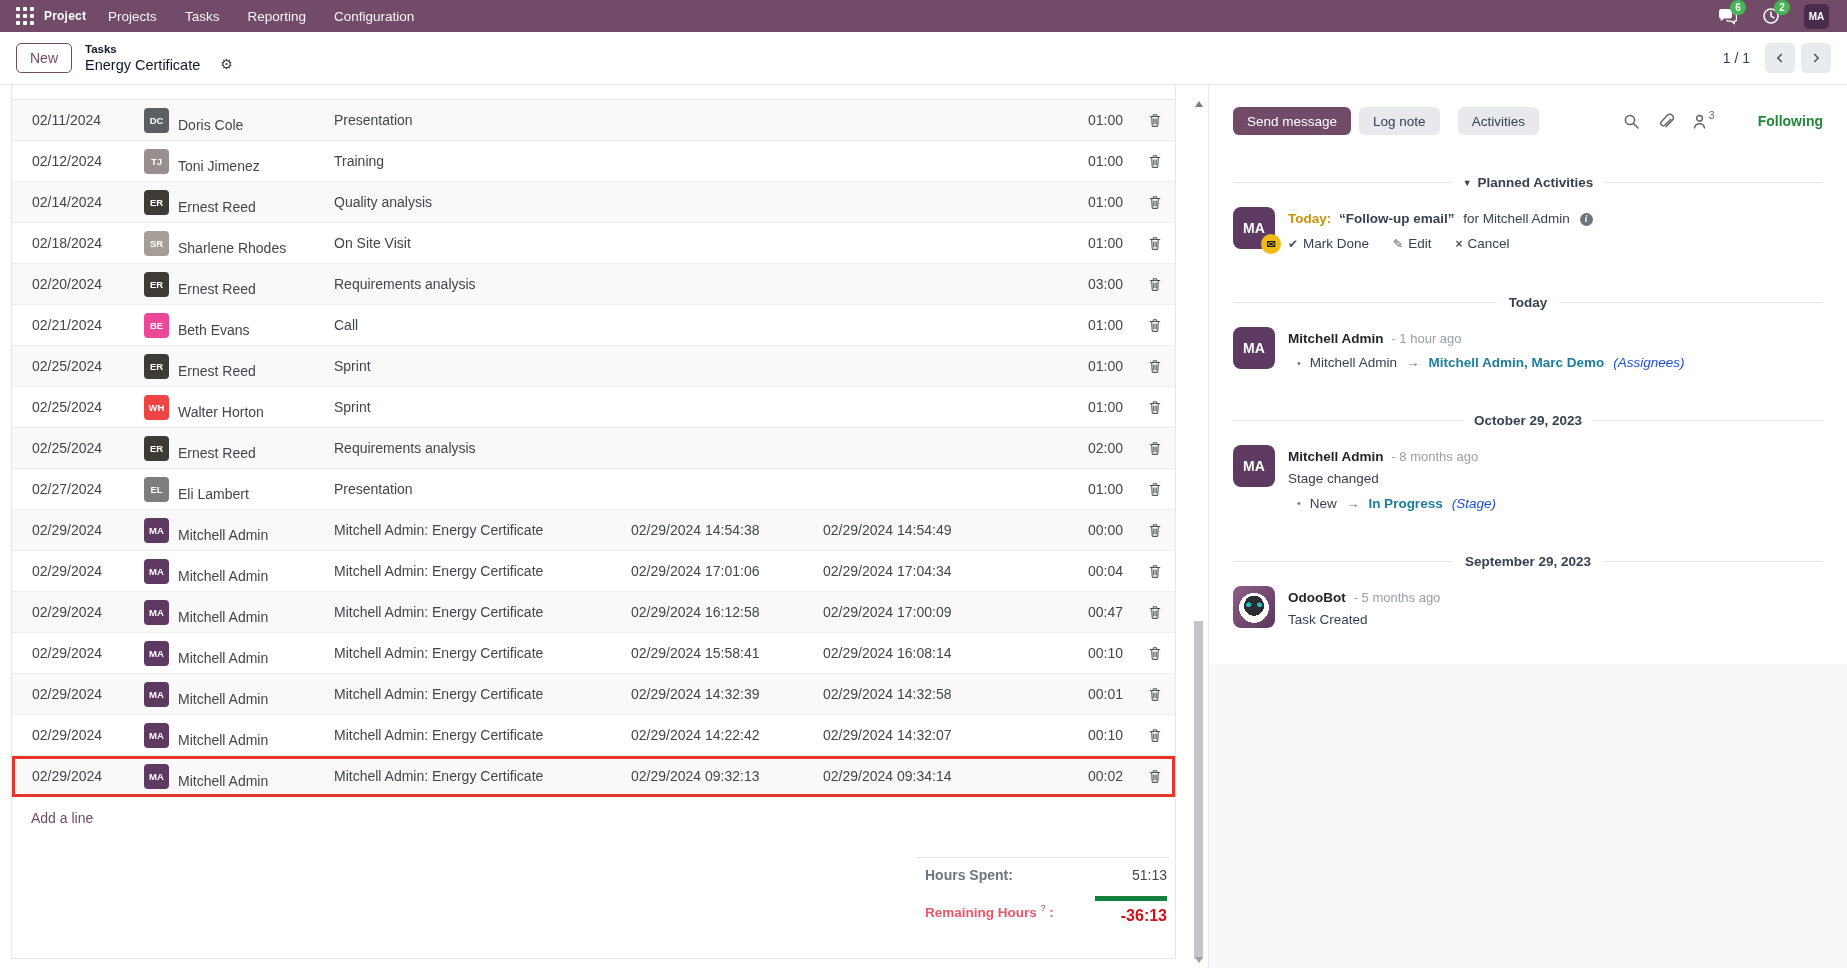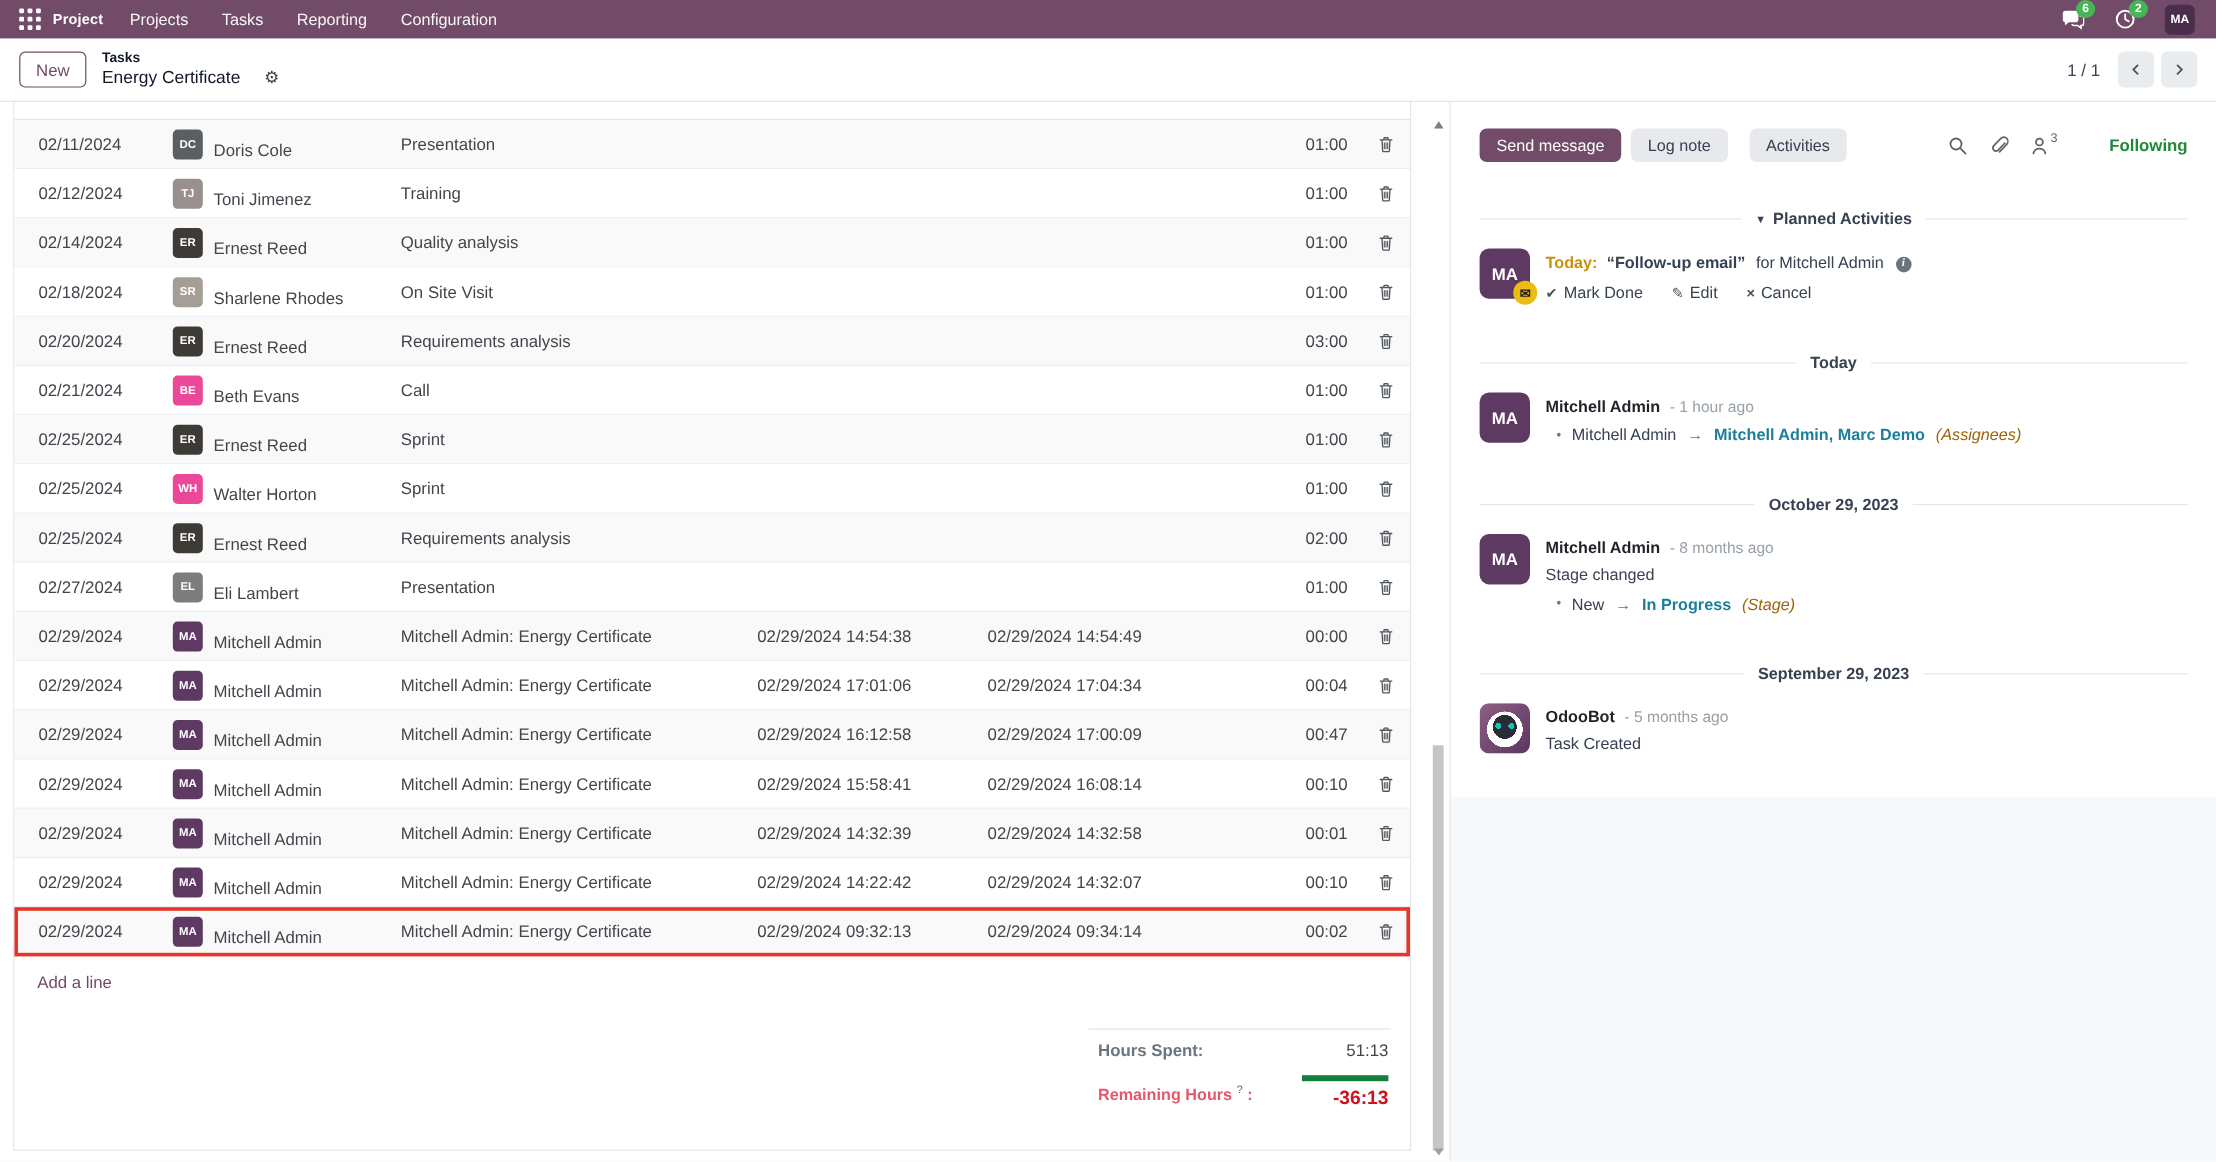--- a/index.html
+++ b/index.html
@@ -52,21 +52,21 @@
   .row-avatar { width:25px; height:25px; border-radius:4px; color:#fff; font-size:9.5px; font-weight:700;
     display:flex; align-items:center; justify-content:center; flex:none; }
   .col-desc { width:297px; }
   .col-start { width:192px; }
   .col-end { width:225px; }
   .col-duration { flex:1; text-align:right; padding-right:12px; }
   .col-trash { width:40px; display:flex; justify-content:center; }
   .trash-btn { background:none; border:none; cursor:pointer; display:flex; padding:2px; }
   .addline-row { padding:13px 19px; }
   .addline { color:#714B67; font-size:14px; cursor:pointer; }
-  .totals { position:absolute; top:772px; right:16px; width:252px; font-size:14px; }
+  .totals { position:absolute; top:772px; right:6px; width:252px; font-size:14px; }
   .totals-line1 { display:flex; justify-content:space-between; align-items:center;
     border-top:1px solid #dfe3e7; padding:9px 2px 5px 8px; }
   .hours-label { color:#6c757d; font-weight:600; }
   .hours-value { color:#41464c; }
   .totals-line2 { display:flex; justify-content:space-between; align-items:flex-start; padding:8px 2px 0 8px; }
   .remaining-label { color:#e4586b; font-weight:700; font-size:13.5px; padding-top:7px; }
   .remaining-label sup { color:#714B67; font-size:9px; font-weight:400; }
   .remaining-value { border-top:5px solid #15803d; padding-top:6px; min-width:72px; text-align:right;
     color:#d0111b; font-weight:700; font-size:16px; }
   
@@ -120,21 +120,21 @@
   .message { display:flex; padding:17px 24px 0 24px; }
   .msg-text { margin-left:13px; padding-top:1px; line-height:1.5; }
   .msg-author { font-weight:700; color:#1f2329; font-size:13.5px; }
   .msg-time { color:#98a0a8; font-size:13px; margin-left:4px; }
   .msg-body { font-size:13.5px; color:#374151; margin-top:2px; }
   .tracking { display:flex; align-items:center; gap:9px; font-size:13.5px; margin-top:4px; padding-left:9px; }
   .trk-bullet { color:#6c757d; font-size:11px; }
   .trk-old { color:#374151; }
   .trk-arrow { color:#6c757d; }
   .trk-new { color:#1d7d9c; font-weight:700; }
-  .trk-field { color:#a16207; font-style:italic; }
+  .trk-field { color:#1d4ed8; font-style:italic; }
   svg { display:block; }
 </style>
 </head>
 <body>
 
 <nav class="topbar">
   <div class="apps-icon">
     <span></span>
       <span></span>
       <span></span>
@@ -337,21 +337,21 @@
           <path d="M2.5 4h11M6 4V2.7c0-.4.3-.7.7-.7h2.6c.4 0 .7.3.7.7V4M4.2 4l.6 10.3c0 .5.4.9.9.9h4.6c.5 0 .9-.4.9-.9L11.8 4" fill="none" stroke="#4f565c" stroke-width="1.25" stroke-linecap="round"></path>
           <path d="M6.4 6.8v5.6M8 6.8v5.6M9.6 6.8v5.6" stroke="#4f565c" stroke-width="1" stroke-linecap="round"></path>
         </svg>
       </button>
     </span>
   </div>
 
   <div class="ts-row">
     <span class="col-date">02/25/2024</span>
     <span class="col-person">
-      <span class="row-avatar" style="background: #ec4899;">WH</span>
+      <span class="row-avatar" style="background: #ef4444;">WH</span>
       <span>Walter Horton</span>
     </span>
     <span class="col-desc">Sprint</span>
     <span class="col-start"></span>
     <span class="col-end"></span>
     <span class="col-duration">01:00</span>
     <span class="col-trash">
       <button class="trash-btn">
         <svg width="14" height="15" viewBox="0 0 16 17">
           <path d="M2.5 4h11M6 4V2.7c0-.4.3-.7.7-.7h2.6c.4 0 .7.3.7.7V4M4.2 4l.6 10.3c0 .5.4.9.9.9h4.6c.5 0 .9-.4.9-.9L11.8 4" fill="none" stroke="#4f565c" stroke-width="1.25" stroke-linecap="round"></path>

